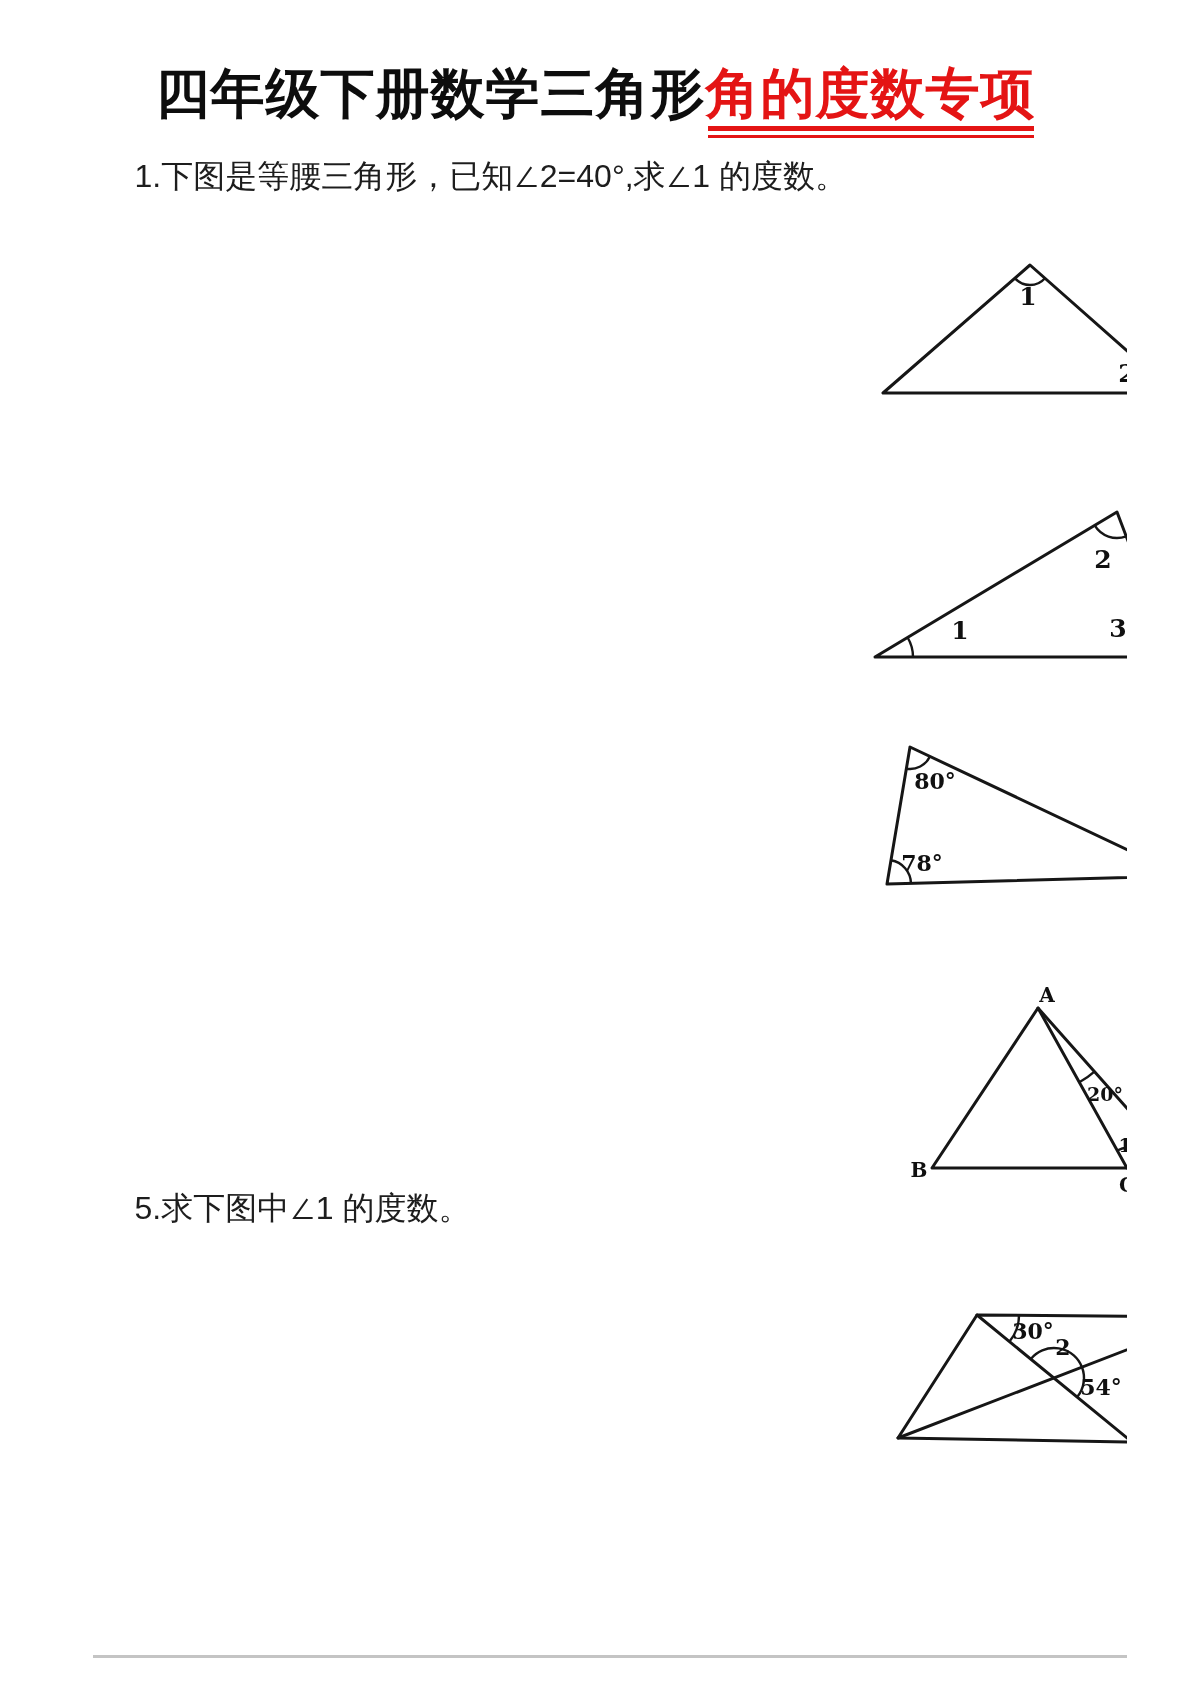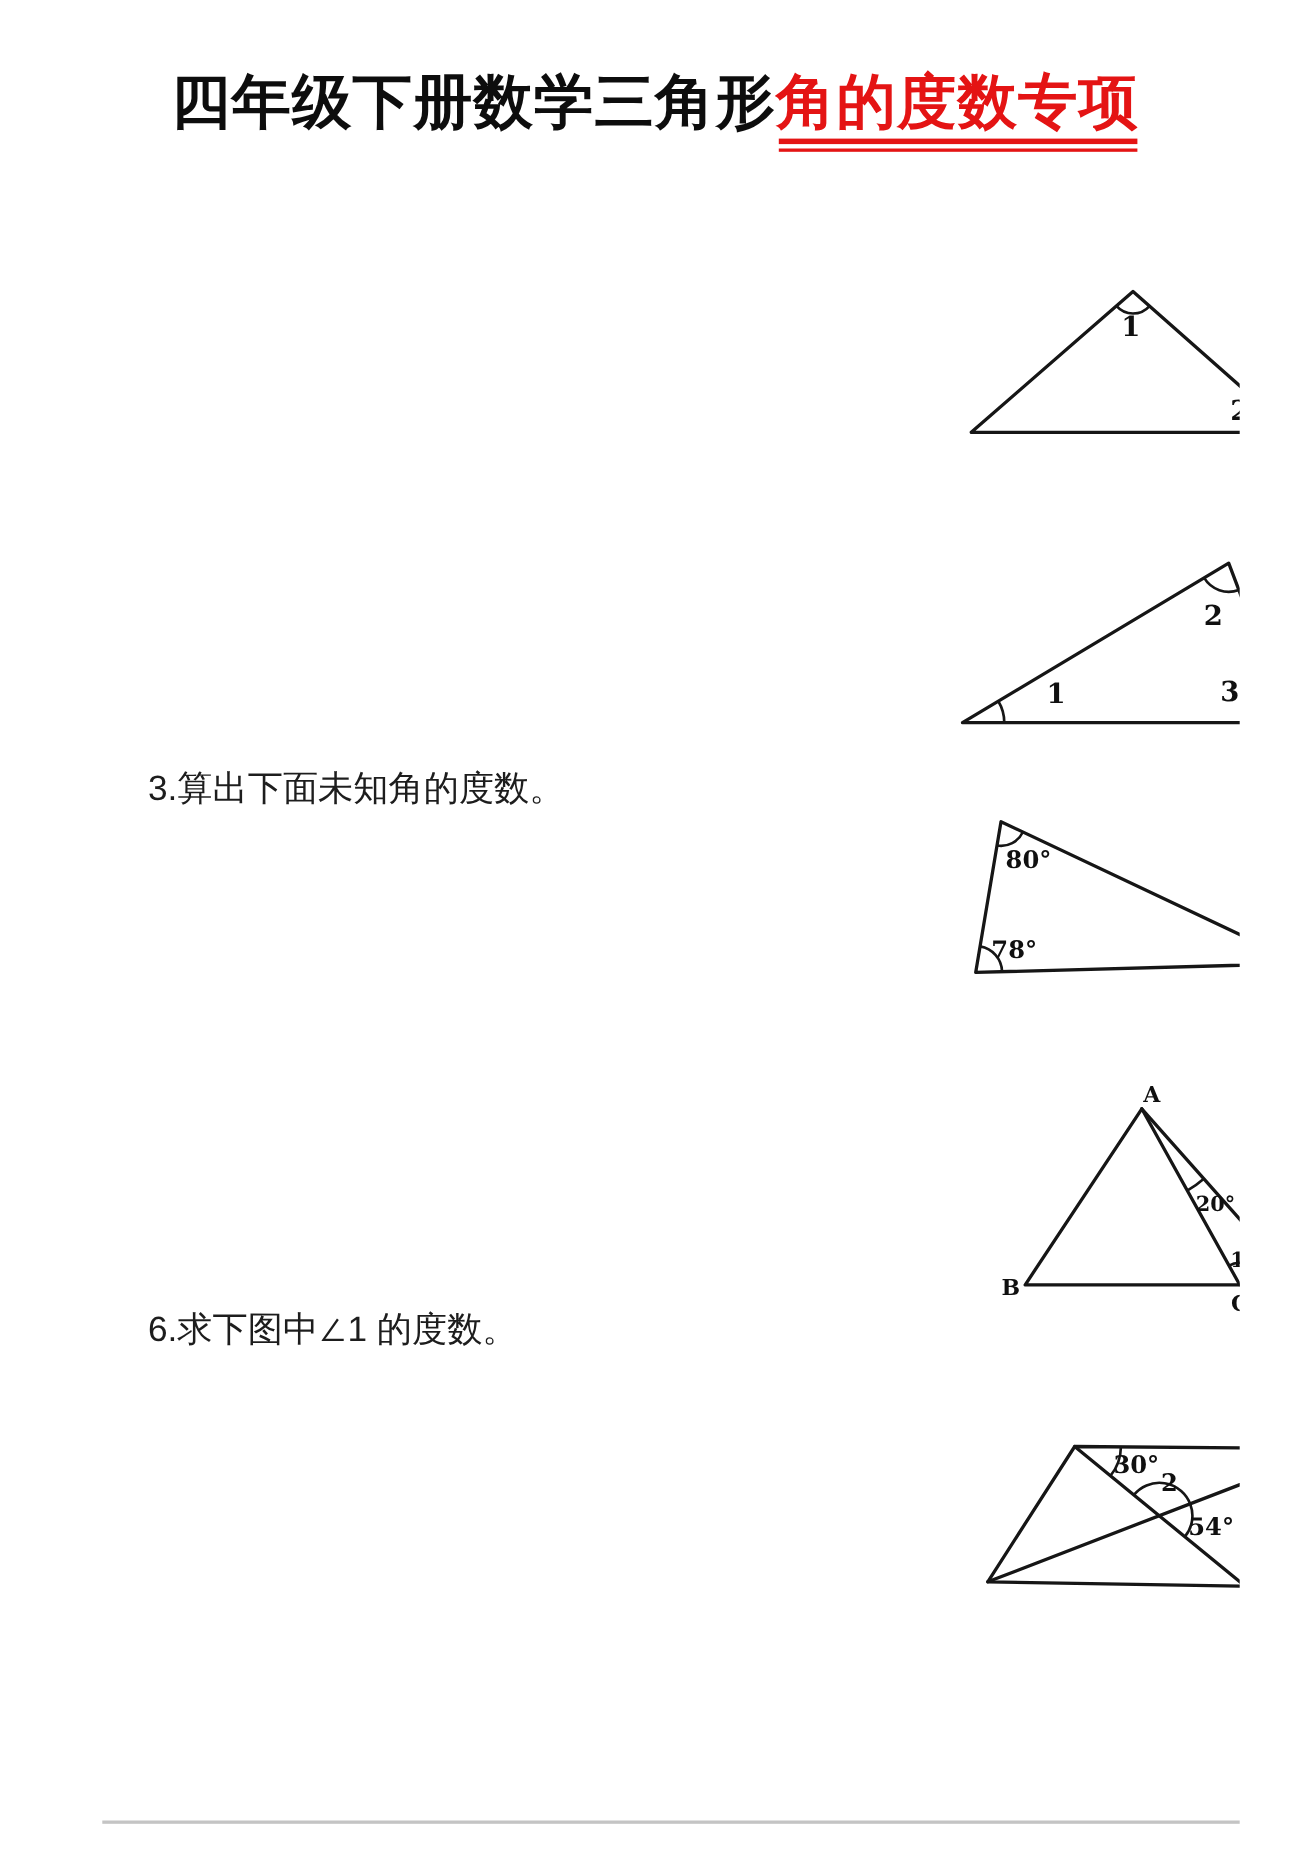--- a/index.html
+++ b/index.html
@@ -47,41 +47,41 @@
     background:var(--divider, #c4c4c4);
   }
 </style>
 </head>
 <body>
 
 <div class="page">
 
   <h1 class="title"><span>四年级下册数学三角形</span><span class="hl">角的度数专项</span></h1>
 
+  <p class="q" style="top:156px">1.下图是等腰三角形，已知∠2=40°,求∠1 的度数。</p>
 
   <svg class="fig" style="left:780px; top:225px" width="350" height="185" viewBox="0 0 350 185">
     <polygon class="shape" points="185,40 38,168 330,168"></polygon>
     <path class="arc" d="M 200 53.2 A 20 20 0 0 1 169.9 53.1"></path>
     <path class="arc" d="M 300 168 A 30 30 0 0 1 307.5 148.2"></path>
     <text class="lbl25" x="183" y="80">1</text>
     <text class="lbl25" x="282" y="157">2</text>
   </svg>
 
 
   <svg class="fig" style="left:790px; top:480px" width="340" height="200" viewBox="0 0 340 200">
     <polygon class="shape" points="20,177 262,32 317,177"></polygon>
     <path class="arc" d="M 52.6 157.5 A 38 38 0 0 1 58 177"></path>
     <path class="arc" d="M 271.2 56.3 A 26 26 0 0 1 239.7 45.4"></path>
     <path class="arc" d="M 287 177 A 30 30 0 0 1 306.3 148.9"></path>
     <text class="lbl25" x="105" y="159">1</text>
     <text class="lbl25" x="248" y="88">2</text>
     <text class="lbl25" x="263" y="157">3</text>
   </svg>
 
-  <p class="q" style="top:696px">3.算出下面未知角的度数。</p>
 
   <svg class="fig" style="left:750px; top:735px" width="380" height="160" viewBox="0 0 380 160">
     <polygon class="shape" points="95,12 72,149 368,141"></polygon>
     <path class="arc" d="M 114.9 21.4 A 22 22 0 0 1 91.4 33.7"></path>
     <path class="arc" d="M 76 125.3 A 24 24 0 0 1 96 148.4"></path>
     <path class="arc" d="M 342 141.7 A 26 26 0 0 1 344.5 129.9"></path>
     <text class="lbl22" x="120" y="54">80°</text>
     <text class="lbl22" x="107" y="136">78°</text>
     <text class="lbl25" x="325" y="140">?</text>
   </svg>
@@ -96,21 +96,21 @@
     <path class="arc" d="M 295 183 A 20 20 0 0 1 301.7 168"></path>
     <text class="lbl20" x="182" y="17">A</text>
     <text class="lbl20" x="54" y="192">B</text>
     <text class="lbl20" x="262" y="207">C</text>
     <text class="lbl20" x="316" y="206">D</text>
     <text class="lbl19" x="240" y="116">20°</text>
     <text class="lbl19" x="260" y="167">1</text>
     <text class="lbl19" x="286" y="167">2</text>
   </svg>
 
-  <p class="q" style="top:1188px">6.求下图中∠1 的度数。</p>
+  <p class="q" style="top:1188px">5.求下图中∠1 的度数。</p>
 
   <svg class="fig" style="left:800px; top:1295px" width="370" height="170" viewBox="0 0 370 170">
     <polygon class="shape" points="112,20 347,22 267,147 33,143"></polygon>
     <line class="edge" x1="112" y1="20" x2="267" y2="147"></line>
     <line class="edge" x1="33" y1="143" x2="347" y2="22"></line>
     <path class="arc" d="M 154 20.4 A 42 42 0 0 1 144.5 46.6"></path>
     <path class="arc" d="M 309.7 36.4 A 40 40 0 0 1 307 21.7"></path>
     <path class="arc" d="M 165.8 64 A 30 30 0 0 1 217 72.2"></path>
     <path class="arc" d="M 217 72.2 A 30 30 0 0 1 212.2 102"></path>
     <text class="lbl22" x="168" y="44">30°</text>

